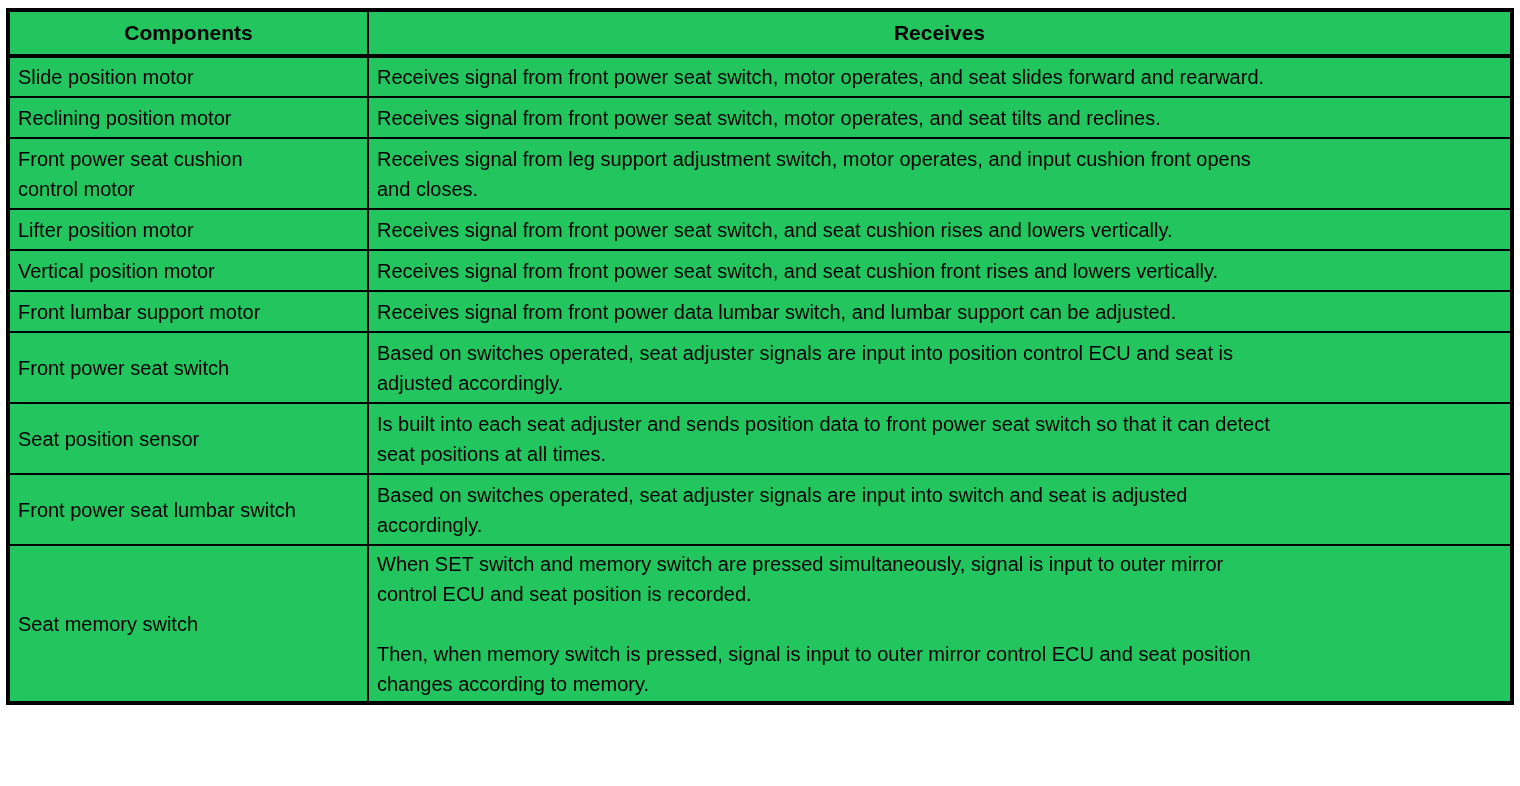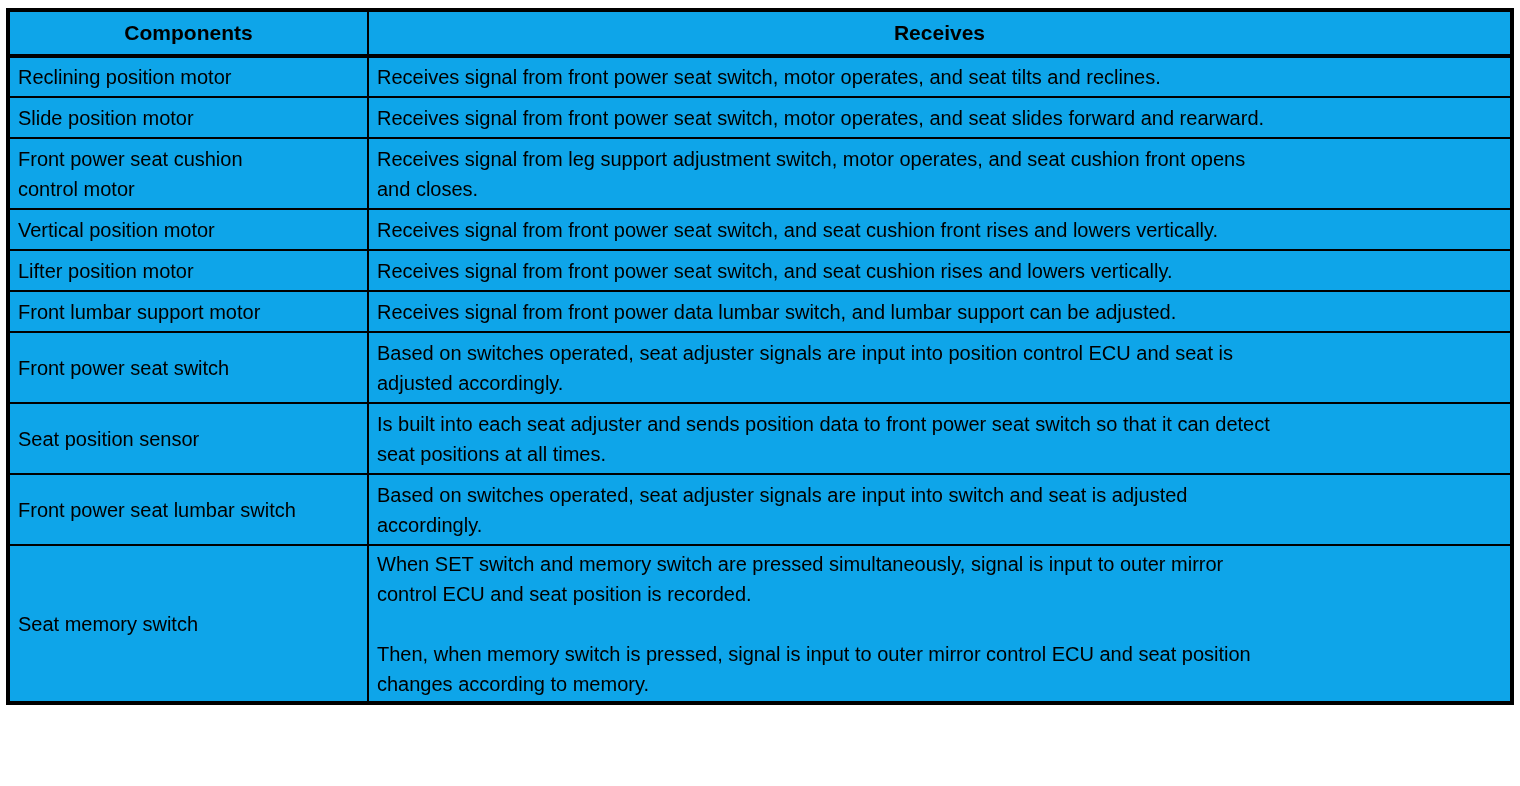--- a/index.html
+++ b/index.html
@@ -10,21 +10,21 @@
     height: 786px;
     font-family: "Liberation Sans", sans-serif;
     color: #000000;
   }
   table.manual-table {
     border-collapse: collapse;
     table-layout: fixed;
     margin: 8px 0 0 6px;
     width: 1504px;
     border: 4px solid #000000;
-    background: #0ea5e9;
+    background: #22c55e;
   }
   col.c-comp { width: 360px; }
   col.c-func { width: 1144px; }
   th, td {
     border: 2px solid #000000;
     padding: 2px 8px;
     font-size: 20px;
     line-height: 30px;
     vertical-align: middle;
     text-align: left;
@@ -52,40 +52,40 @@
     <col class="c-func">
   </colgroup>
   <thead>
     <tr>
       <th>Components</th>
       <th>Receives</th>
     </tr>
   </thead>
   <tbody>
     <tr class="r-single">
+      <td>Slide position motor</td>
+      <td>Receives signal from front power seat switch, motor operates, and seat slides forward and rearward.</td>
+    </tr>
+    <tr class="r-single">
       <td>Reclining position motor</td>
       <td>Receives signal from front power seat switch, motor operates, and seat tilts and reclines.</td>
-    </tr>
-    <tr class="r-single">
-      <td>Slide position motor</td>
-      <td>Receives signal from front power seat switch, motor operates, and seat slides forward and rearward.</td>
     </tr>
     <tr class="r-double">
       <td>Front power seat cushion
 control motor</td>
-      <td>Receives signal from leg support adjustment switch, motor operates, and seat cushion front opens
+      <td>Receives signal from leg support adjustment switch, motor operates, and input cushion front opens
 and closes.</td>
+    </tr>
+    <tr class="r-single">
+      <td>Lifter position motor</td>
+      <td>Receives signal from front power seat switch, and seat cushion rises and lowers vertically.</td>
     </tr>
     <tr class="r-single">
       <td>Vertical position motor</td>
       <td>Receives signal from front power seat switch, and seat cushion front rises and lowers vertically.</td>
-    </tr>
-    <tr class="r-single">
-      <td>Lifter position motor</td>
-      <td>Receives signal from front power seat switch, and seat cushion rises and lowers vertically.</td>
     </tr>
     <tr class="r-single">
       <td>Front lumbar support motor</td>
       <td>Receives signal from front power data lumbar switch, and lumbar support can be adjusted.</td>
     </tr>
     <tr class="r-double">
       <td>Front power seat switch</td>
       <td>Based on switches operated, seat adjuster signals are input into position control ECU and seat is
 adjusted accordingly.</td>
     </tr>

